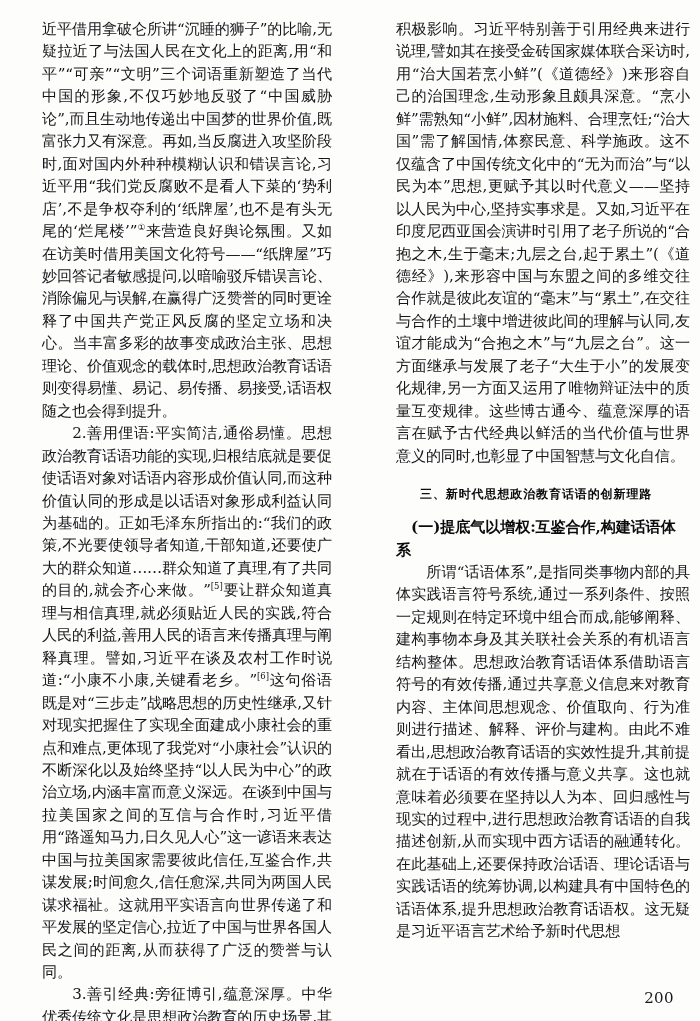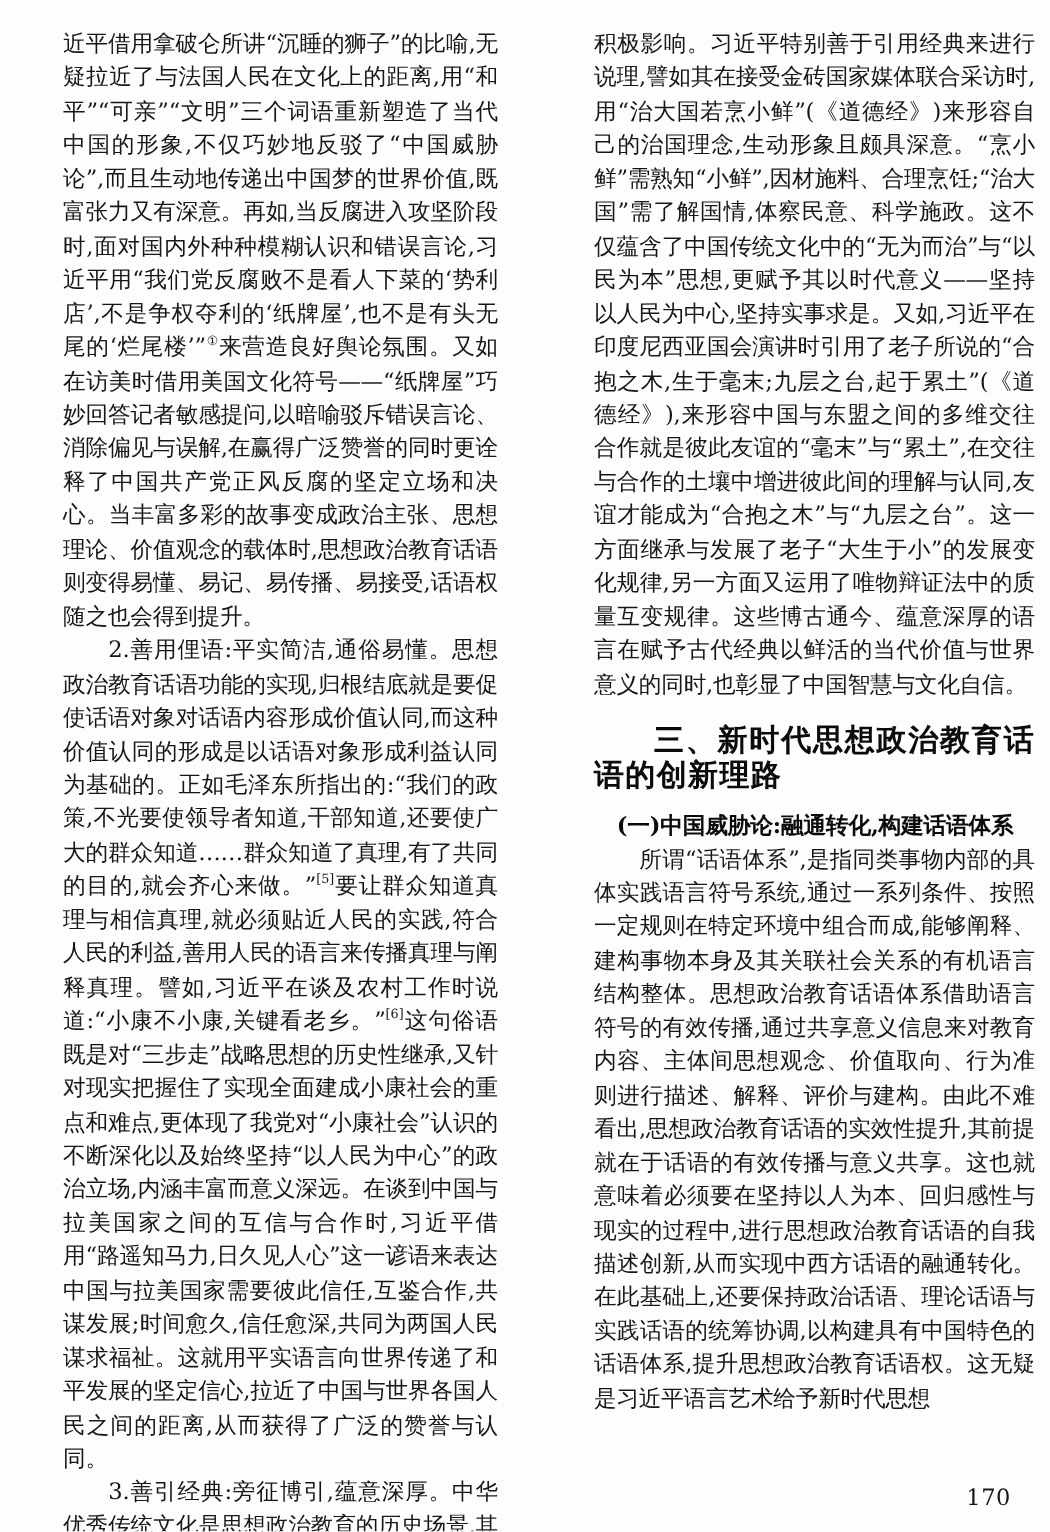--- a/index.html
+++ b/index.html
@@ -45,21 +45,21 @@
     letter-spacing: -0.15px;
     text-indent: 0;
     font-family: "DejaVu Serif", "Liberation Serif", serif;
   }
   p.body.indent { text-indent: 2em; }
 
   h2.section-heading {
     margin: 0;
     padding-top: 16px;
     padding-bottom: 10px;
-    font-size: 20px;
+    font-size: 12px;
     line-height: 23px;
     font-weight: bold;
     text-indent: 2em;
     color: #0a0b0d;
     letter-spacing: 0.9px;
     text-align: justify;
     text-justify: inter-ideograph;
     font-family: Liberation Serif, serif;
   }
   h3.sub-heading {
@@ -128,24 +128,24 @@
 
     </div>
 
     <div class="col right">
 
       <p class="body"><span>积极影响。习近平特别善于引用经典来进行说理,譬如其在接受金砖国家媒体联合采访时,用“治大国若烹小鲜”(《道德经》)来形容自己的治国理念,生动形象且颇具深意。“烹小鲜”需熟知“小鲜”,因材施料、合理烹饪;“治大国”需了解国情,体察民意、科学施政。这不仅蕴含了中国传统文化中的“无为而治”与“以民为本”思想,更赋予其以时代意义——坚持以人民为中心,坚持实事求是。又如,习近平在印度尼西亚国会演讲时引用了老子所说的“合抱之木,生于毫末;九层之台,起于累土”(《道德经》),来形容中国与东盟之间的多维交往合作就是彼此友谊的“毫末”与“累土”,在交往与合作的土壤中增进彼此间的理解与认同,友谊才能成为“合抱之木”与“九层之台”。这一方面继承与发展了老子“大生于小”的发展变化规律,另一方面又运用了唯物辩证法中的质量互变规律。这些博古通今、蕴意深厚的语言在赋予古代经典以鲜活的当代价值与世界意义的同时,也彰显了中国智慧与文化自信。</span></p>
 
       <h2 class="section-heading">三、新时代思想政治教育话语的创新理路</h2>
 
 
-      <h3 class="sub-heading">(一)中国威胁论:融通转化,构建话语体系</h3>
+      <h3 class="sub-heading">(一)提底气以增权:互鉴合作,构建话语体系</h3>
 
       <p class="body indent"><span>所谓“话语体系”,是指同类事物内部的具体实践语言符号系统,通过一系列条件、按照一定规则在特定环境中组合而成,能够阐释、建构事物本身及其关联社会关系的有机语言结构整体。思想政治教育话语体系借助语言符号的有效传播,通过共享意义信息来对教育内容、主体间思想观念、价值取向、行为准则进行描述、解释、评价与建构。由此不难看出,思想政治教育话语的实效性提升,其前提就在于话语的有效传播与意义共享。这也就意味着必须要在坚持以人为本、回归感性与现实的过程中,进行思想政治教育话语的自我描述创新,从而实现中西方话语的融通转化。在此基础上,还要保持政治话语、理论话语与实践话语的统筹协调,以构建具有中国特色的话语体系,提升思想政治教育话语权。这无疑是习近平语言艺术给予新时代思想</span></p>
 
     </div>
 
   </div>
 
 
-  <div class="page-number">170</div>
+  <div class="page-number">200</div>
 
 </div>
 
 </body></html>

